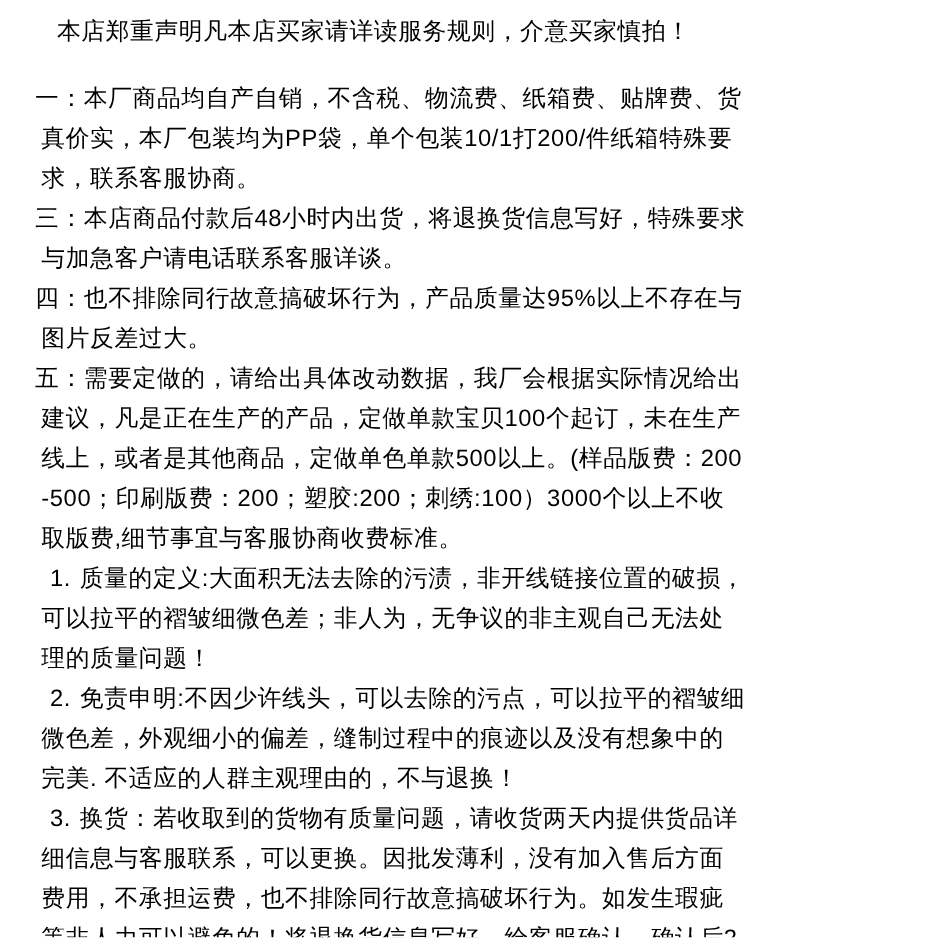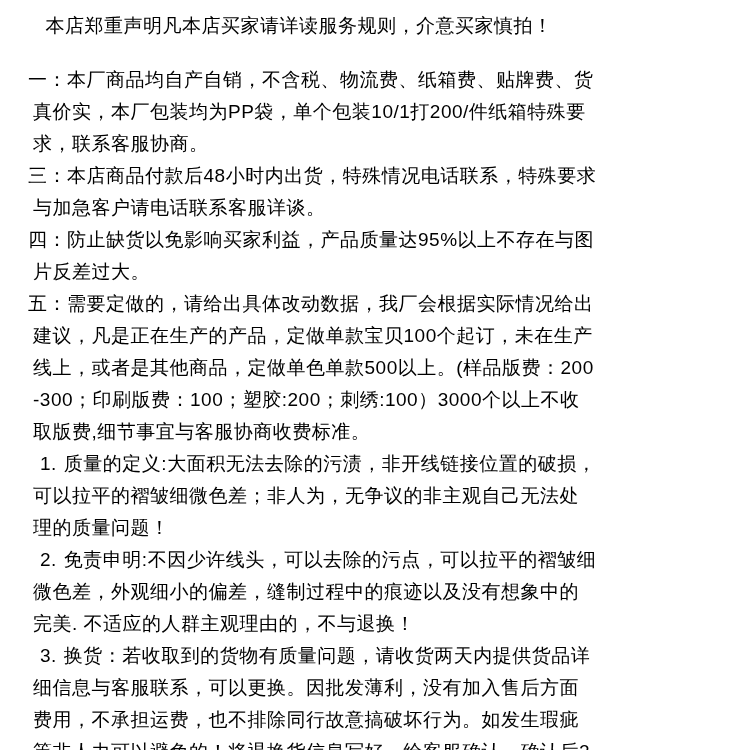--- a/index.html
+++ b/index.html
@@ -52,25 +52,25 @@
 <body>
 
 <div class="page">
   <div class="title">本店郑重声明凡本店买家请详读服务规则，介意买家慎拍！</div>
 
   <div class="rules">
 
       <p class="rule"><span class="marker">一：</span><span>本厂商品均自产自销，不含税、物流费、纸箱费、贴牌费、货真价实，本厂包装均为PP袋，单个包装10/1打200/件纸箱特殊要求，联系客服协商。</span></p>
 
 
-      <p class="rule"><span class="marker">三：</span><span>本店商品付款后48小时内出货，特殊情况电话联系，特殊要求与加急客户请电话联系客服详谈。</span></p>
+      <p class="rule"><span class="marker">三：</span><span>本店商品付款后48小时内出货，将退换货信息写好，特殊要求与加急客户请电话联系客服详谈。</span></p>
 
-      <p class="rule"><span class="marker">四：</span><span>防止缺货以免影响买家利益，产品质量达95%以上不存在与图片反差过大。</span></p>
+      <p class="rule"><span class="marker">四：</span><span>也不排除同行故意搞破坏行为，产品质量达95%以上不存在与图片反差过大。</span></p>
 
-      <p class="rule"><span class="marker">五：</span><span>需要定做的，请给出具体改动数据，我厂会根据实际情况给出建议，凡是正在生产的产品，定做单款宝贝100个起订，未在生产线上，或者是其他商品，定做单色单款500以上。(样品版费：200-300；印刷版费：100；塑胶:200；刺绣:100）3000个以上不收取版费,细节事宜与客服协商收费标准。</span></p>
+      <p class="rule"><span class="marker">五：</span><span>需要定做的，请给出具体改动数据，我厂会根据实际情况给出建议，凡是正在生产的产品，定做单款宝贝100个起订，未在生产线上，或者是其他商品，定做单色单款500以上。(样品版费：200-500；印刷版费：200；塑胶:200；刺绣:100）3000个以上不收取版费,细节事宜与客服协商收费标准。</span></p>
 
     </div>
 
   <div class="rules">
 
       <p class="rule sub"><span class="marker">1.</span><span>质量的定义:大面积无法去除的污渍，非开线链接位置的破损，可以拉平的褶皱细微色差；非人为，无争议的非主观自己无法处理的质量问题！</span></p>
 
       <p class="rule sub"><span class="marker">2.</span><span>免责申明:不因少许线头，可以去除的污点，可以拉平的褶皱细微色差，外观细小的偏差，缝制过程中的痕迹以及没有想象中的完美. 不适应的人群主观理由的，不与退换！</span></p>
 
       <p class="rule sub"><span class="marker">3.</span><span>换货：若收取到的货物有质量问题，请收货两天内提供货品详细信息与客服联系，可以更换。因批发薄利，没有加入售后方面费用，不承担运费，也不排除同行故意搞破坏行为。如发生瑕疵等非人力可以避免的！将退换货信息写好，给客服确认，确认后24小时内发回。运费买家承担，我厂收到退换货后24小时内办理退换货，特殊情况电话联系！</span></p>

